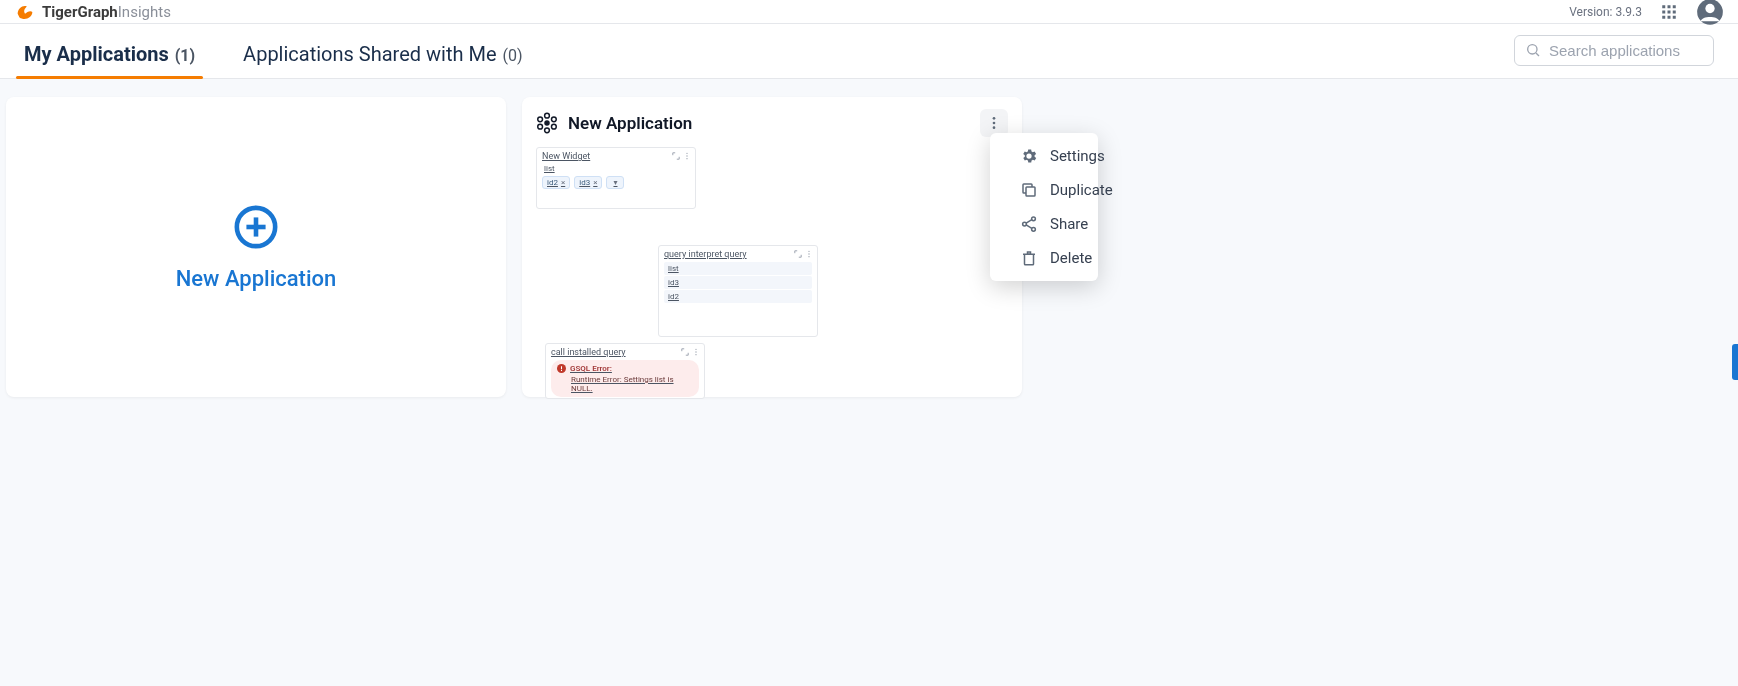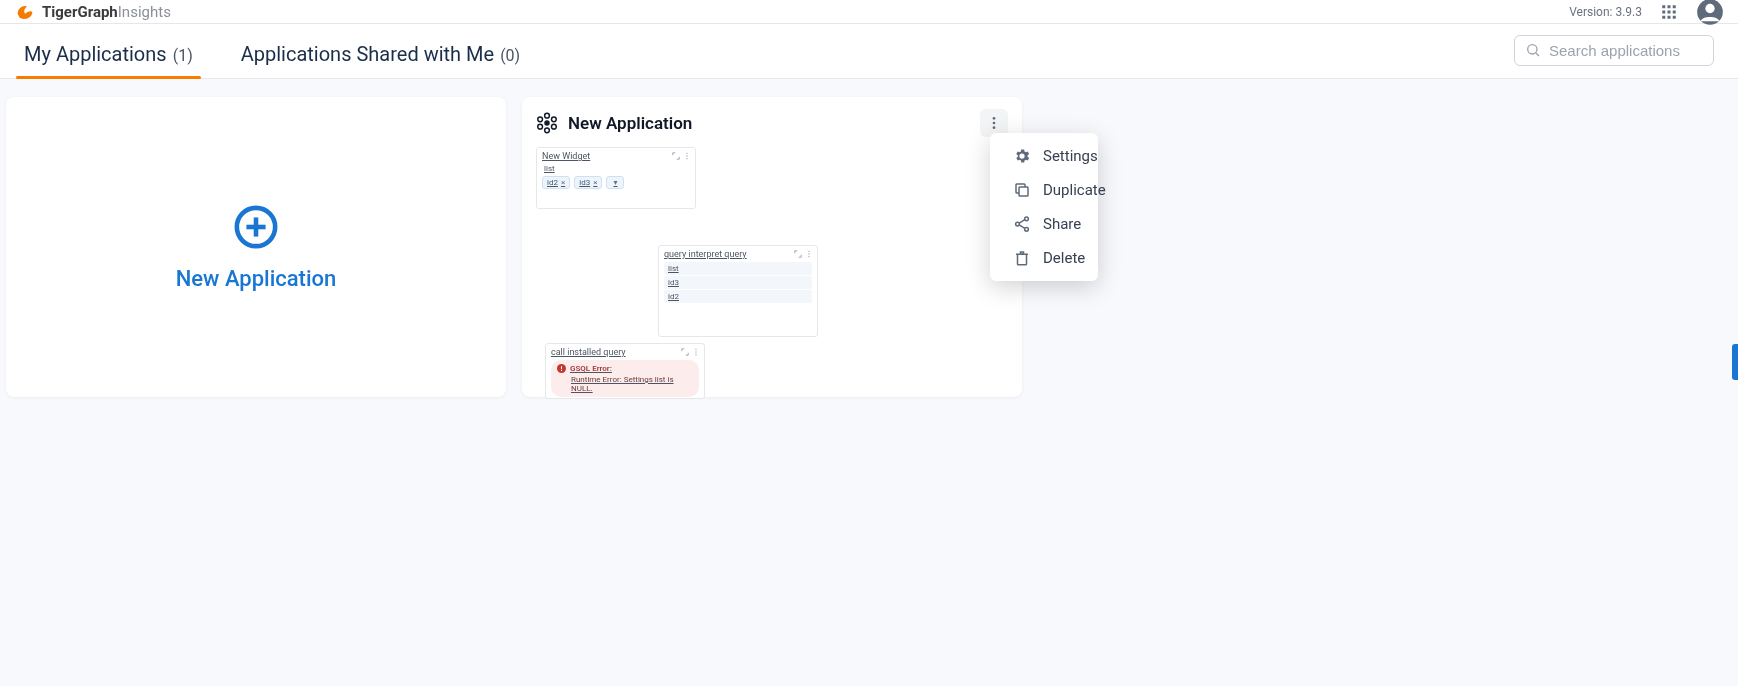--- a/index.html
+++ b/index.html
@@ -46,21 +46,21 @@
     position:relative;
     font-size:20px;
     color:#1a2e4a;
     padding-bottom:12px;
     cursor:pointer;
     display:flex;
     align-items:baseline;
     gap:6px;
   }
   .tab .count { font-size:16px; color:#4b5563; }
-  .tab.active { color:#1a2e4a; font-weight:400; }
+  .tab.active { color:#1a2e4a; font-weight:700; }
   .tab.active::after {
     content:"";
     position:absolute;
     left:-8px; right:-8px; bottom:-1px;
     height:3px;
     background:#f57c00;
     border-radius:2px;
   }
   .search-wrap {
     display:flex; align-items:center;
@@ -168,21 +168,21 @@
   .error-box .line2 { margin-left:14px; margin-top:2px; color:#6b3a3a; }
 
   
   .context-menu {
     position:absolute;
     top:36px; right:-76px;
     width:108px;
     background:#fff;
     border-radius:6px;
     box-shadow: 0 6px 24px rgba(0,0,0,0.18);
-    padding:6px 9px;
+    padding:6px 16px;
     z-index:10;
   }
   .menu-item {
     display:flex; align-items:center; gap:12px;
     padding:8px 14px;
     font-size:15px;
     color:#374151;
     cursor:pointer;
   }
   .menu-item svg { flex:0 0 auto; color:#5f6b7a; }

